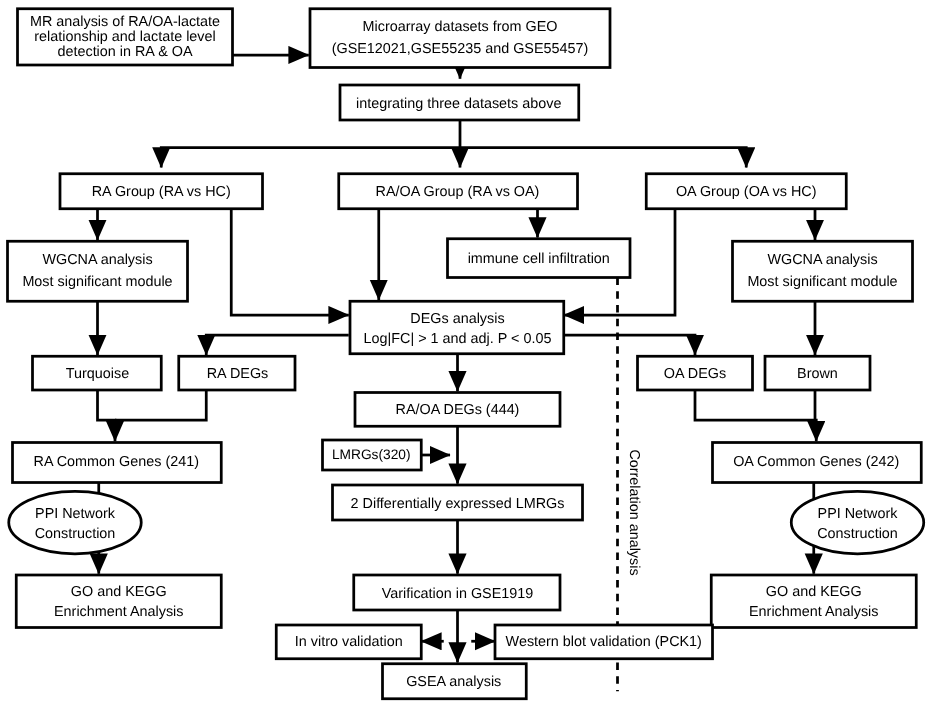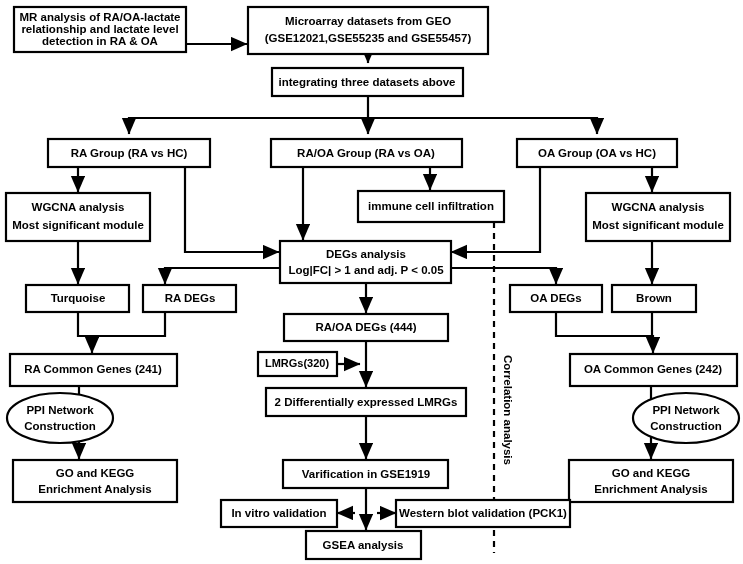--- a/index.html
+++ b/index.html
@@ -11,21 +11,20 @@
     width: 743px;
     height: 564px;
     font-family: "Liberation Sans", sans-serif;
     overflow: hidden;
   }
   #flowchart-root {
     position: relative;
     width: 743px;
     height: 564px;
     background: #ffffff;
-    font-weight: bold;
   }
   svg.chart-svg {
     position: absolute;
     top: 0;
     left: 0;
     width: 743px;
     height: 564px;
     display: block;
   }
   .node-box {

